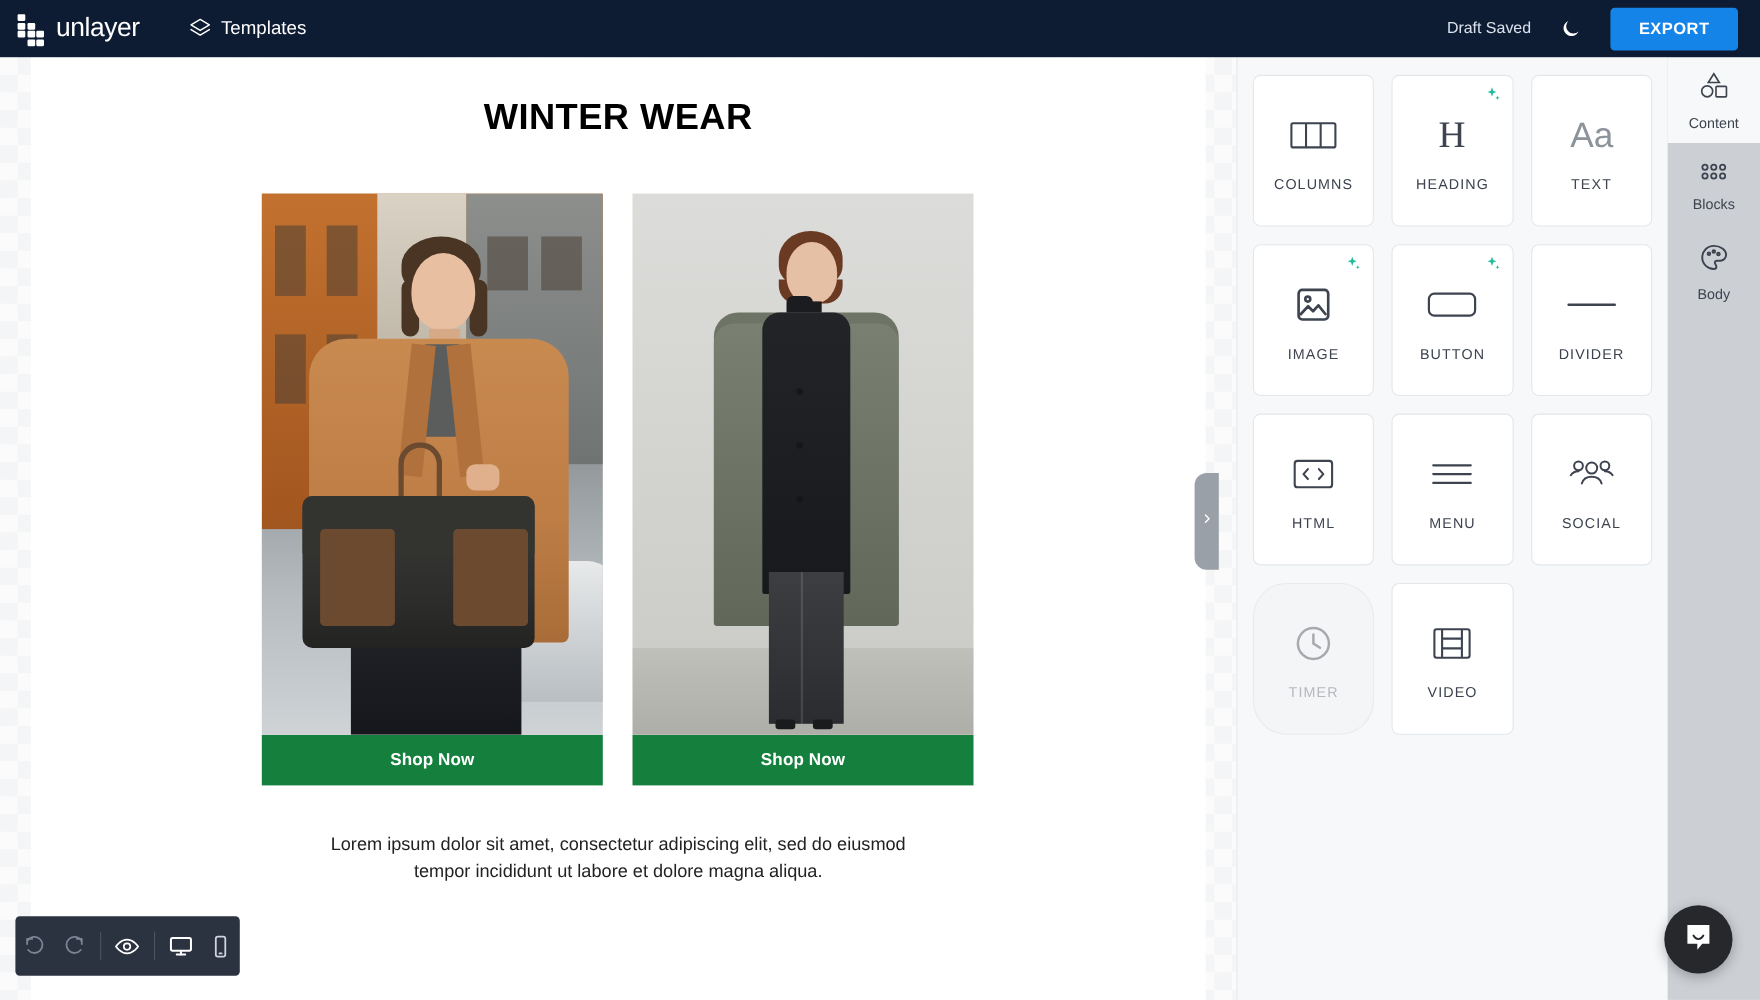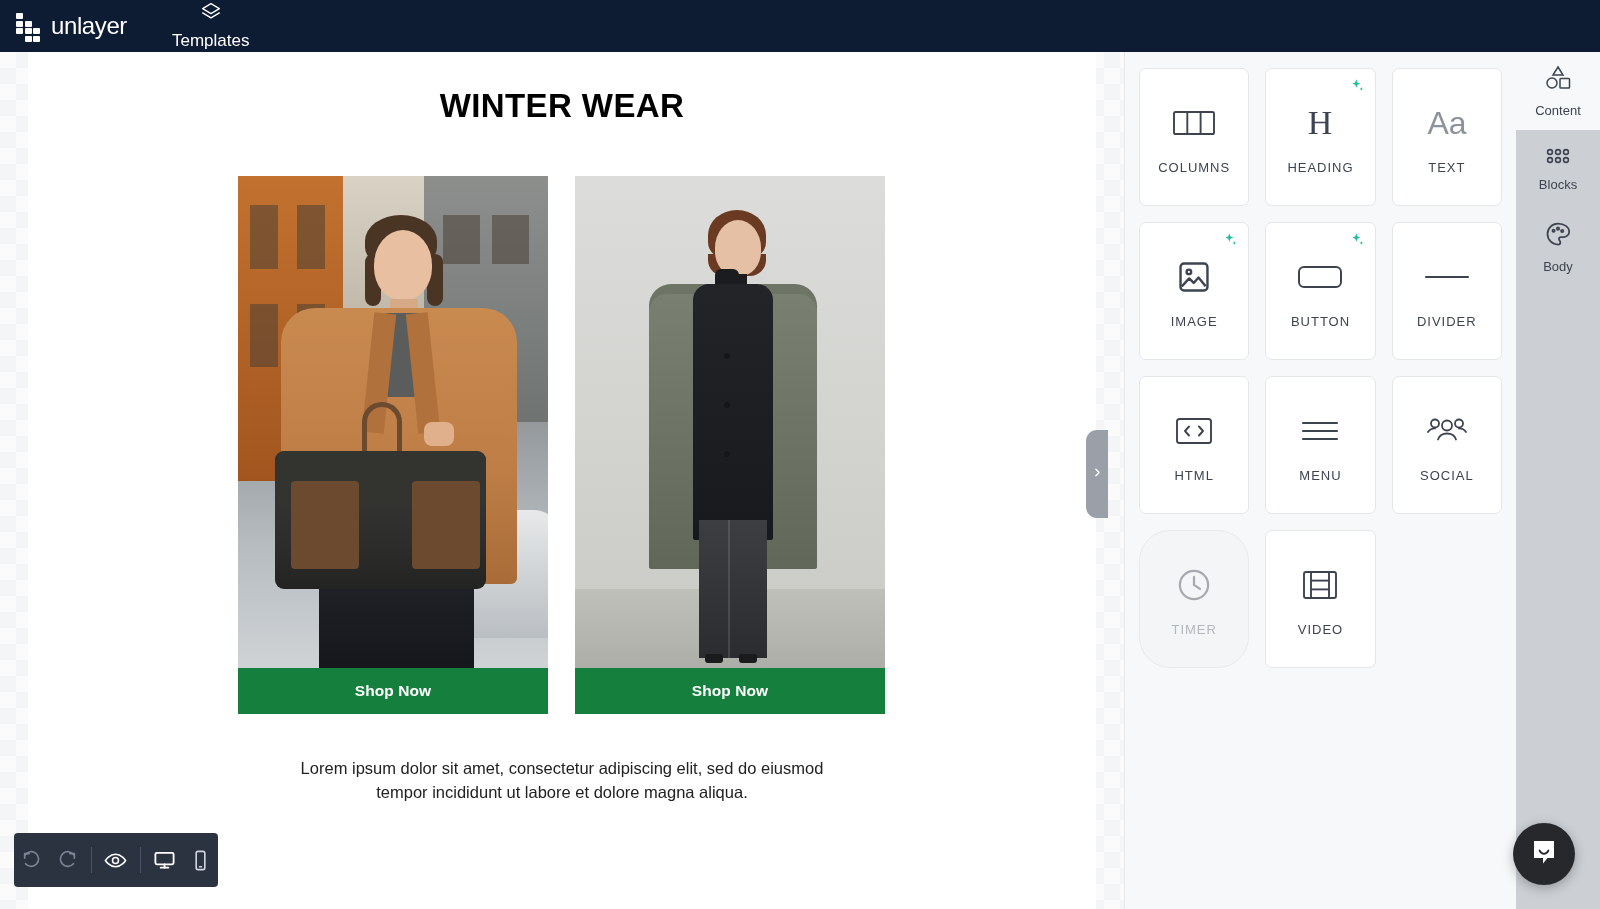--- a/index.html
+++ b/index.html
@@ -29,21 +29,21 @@
   }
   .logo-grid i { display: block; background: #ffffff; border-radius: 1px; }
   .logo-grid i.off { background: transparent; }
   .brand-name {
     color: #ffffff; font-size: 24px; letter-spacing: -0.4px;
     margin-left: 9px; font-weight: 400;
   }
   .tpl-link {
     display: flex; align-items: center; gap: 9px;
     margin-left: 45px; color: #ffffff;
-    font-size: 17px; cursor: pointer; flex-direction: column;
+    font-size: 17px; cursor: pointer;
   }
   .tpl-link svg { display: block; }
   .top-right {
     margin-left: auto; display: flex; align-items: center;
     gap: 22px; margin-right: 20px;
   }
   .draft-saved { color: #dbe2ec; font-size: 14.5px; }
   .moon-btn { cursor: pointer; display: flex; align-items: center; padding: 4px; }
   .export-btn {
     background: #1584e8; color: #ffffff;
@@ -285,20 +285,29 @@
     <div class="tpl-link">
       <span>
         <svg width="20" height="20" viewBox="0 0 24 24" fill="none" stroke="#ffffff" stroke-width="1.6" stroke-linecap="round" stroke-linejoin="round">
           <polygon points="12 2 22 8 12 14 2 8 12 2"></polygon>
           <polyline points="2 13 12 19 22 13"></polyline>
         </svg>
       </span>
       <span>Templates</span>
     </div>
 
+    <div class="top-right">
+      <span class="draft-saved">Draft Saved</span>
+      <span class="moon-btn">
+        <svg width="20" height="20" viewBox="0 0 24 24" fill="#ffffff">
+          <path d="M20.5 15.2A8.6 8.6 0 1 1 9.4 3.6a7 7 0 1 0 11.1 11.6z"></path>
+        </svg>
+      </span>
+      <button class="export-btn">EXPORT</button>
+    </div>
   </div>
 
   <div class="canvas-area">
     <div class="email-body">
       <div class="email-inner">
 
         <h1 class="wwtitle">WINTER WEAR</h1>
 
         <div class="cols">
 

